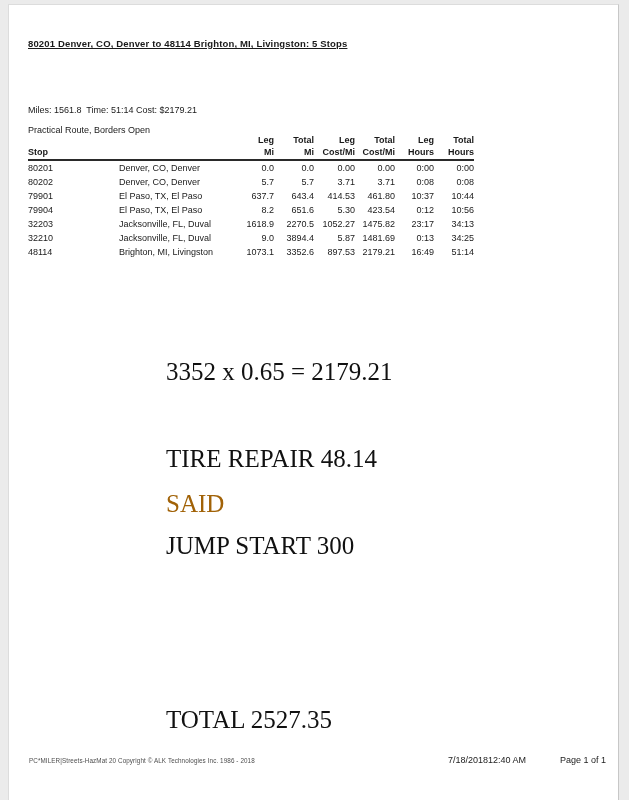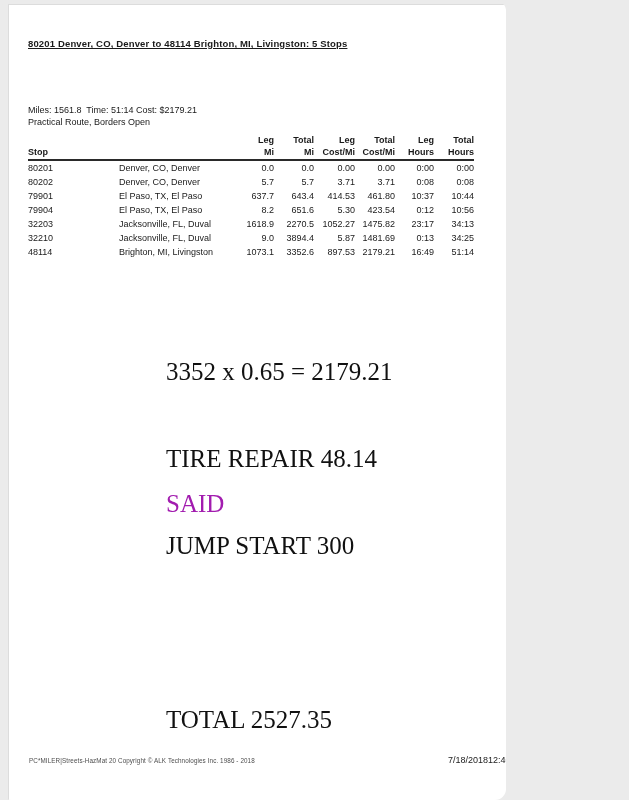--- a/index.html
+++ b/index.html
@@ -3,24 +3,23 @@
 <meta charset="utf-8">
 <style>
   html, body { margin:0; padding:0; }
   body {
     background:#ebebeb;
     font-family:"Liberation Sans", sans-serif;
     color:#1a1a1a;
   }
   .viewport {
     position:relative;
-    width:506px; height:800px;
+    width:629px; height:800px;
     overflow:hidden;
     background:#ebebeb;
-    border-radius:11px;
   }
   .page {
     position:absolute;
     left:8px; top:4px;
     width:611px; height:796px;
     background:#ffffff;
     border-top:1px solid #dcdcdc;
     border-left:1px solid #dcdcdc;
     border-right:1px solid #c7c7c7;
     box-sizing:border-box;
@@ -31,21 +30,21 @@
     text-decoration:underline;
     letter-spacing:0.15px;
     white-space:nowrap;
   }
   .summary {
     position:absolute; left:19px; top:69px;
     font-size:9px; line-height:14.5px;
     white-space:pre;
   }
   .route {
-    position:absolute; left:19px; top:112px;
+    position:absolute; left:19px; top:120px;
     font-size:9px; white-space:pre;
   }
   table.stops {
     position:absolute; left:19px; top:129px;
     border-collapse:collapse; table-layout:fixed;
     width:446px; font-size:9px;
   }
   table.stops col.c1 { width:91px; }
   table.stops col.c2 { width:125px; }
   table.stops col.c3 { width:30px; }
@@ -69,21 +68,21 @@
     position:absolute; left:157px; top:294px;
     font-family:"Liberation Serif", serif;
     font-size:25px; line-height:29px;
     color:#111111; white-space:pre;
   }
   .note-line { min-height:29px; }
   .said {
     position:absolute; left:157px; top:484px;
     font-family:"Liberation Serif", serif;
     font-size:25px; line-height:29px;
-    color:#a21caf;
+    color:#a16207;
   }
   .footer-left {
     position:absolute; left:20px; top:752px;
     font-size:6.3px; color:#4d4d4d;
     letter-spacing:0.1px; white-space:nowrap;
   }
   .footer-right {
     position:absolute; right:12px; top:750px;
     font-size:9px; color:#222222; white-space:nowrap;
   }

